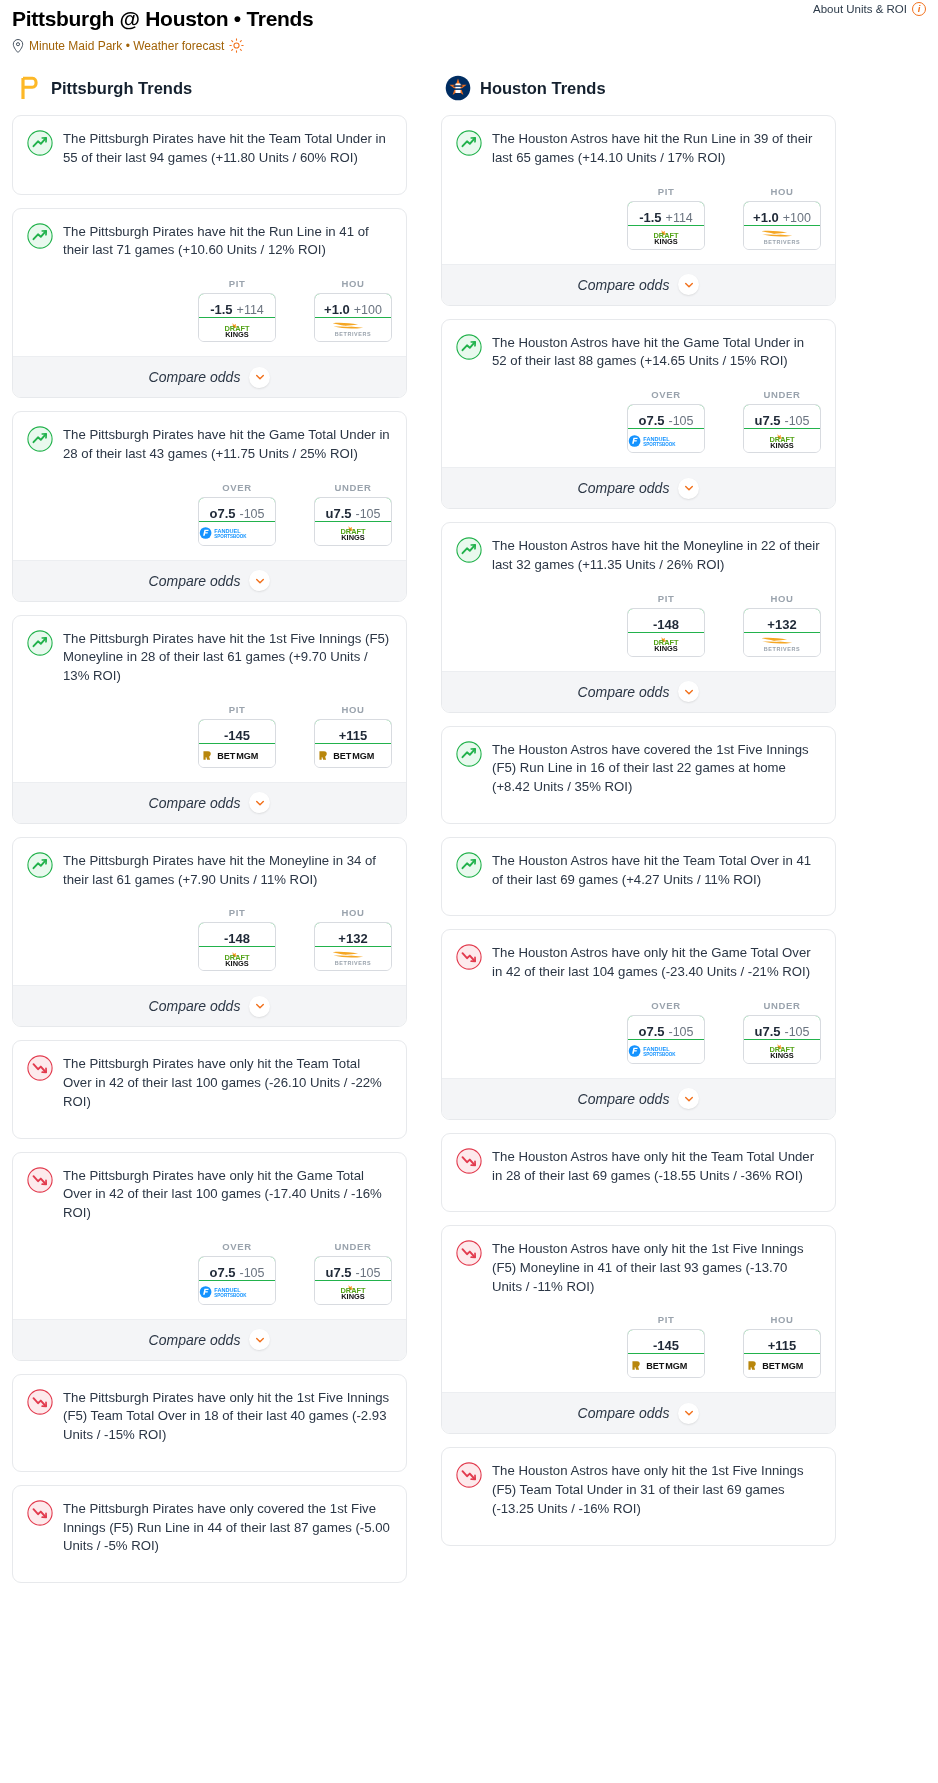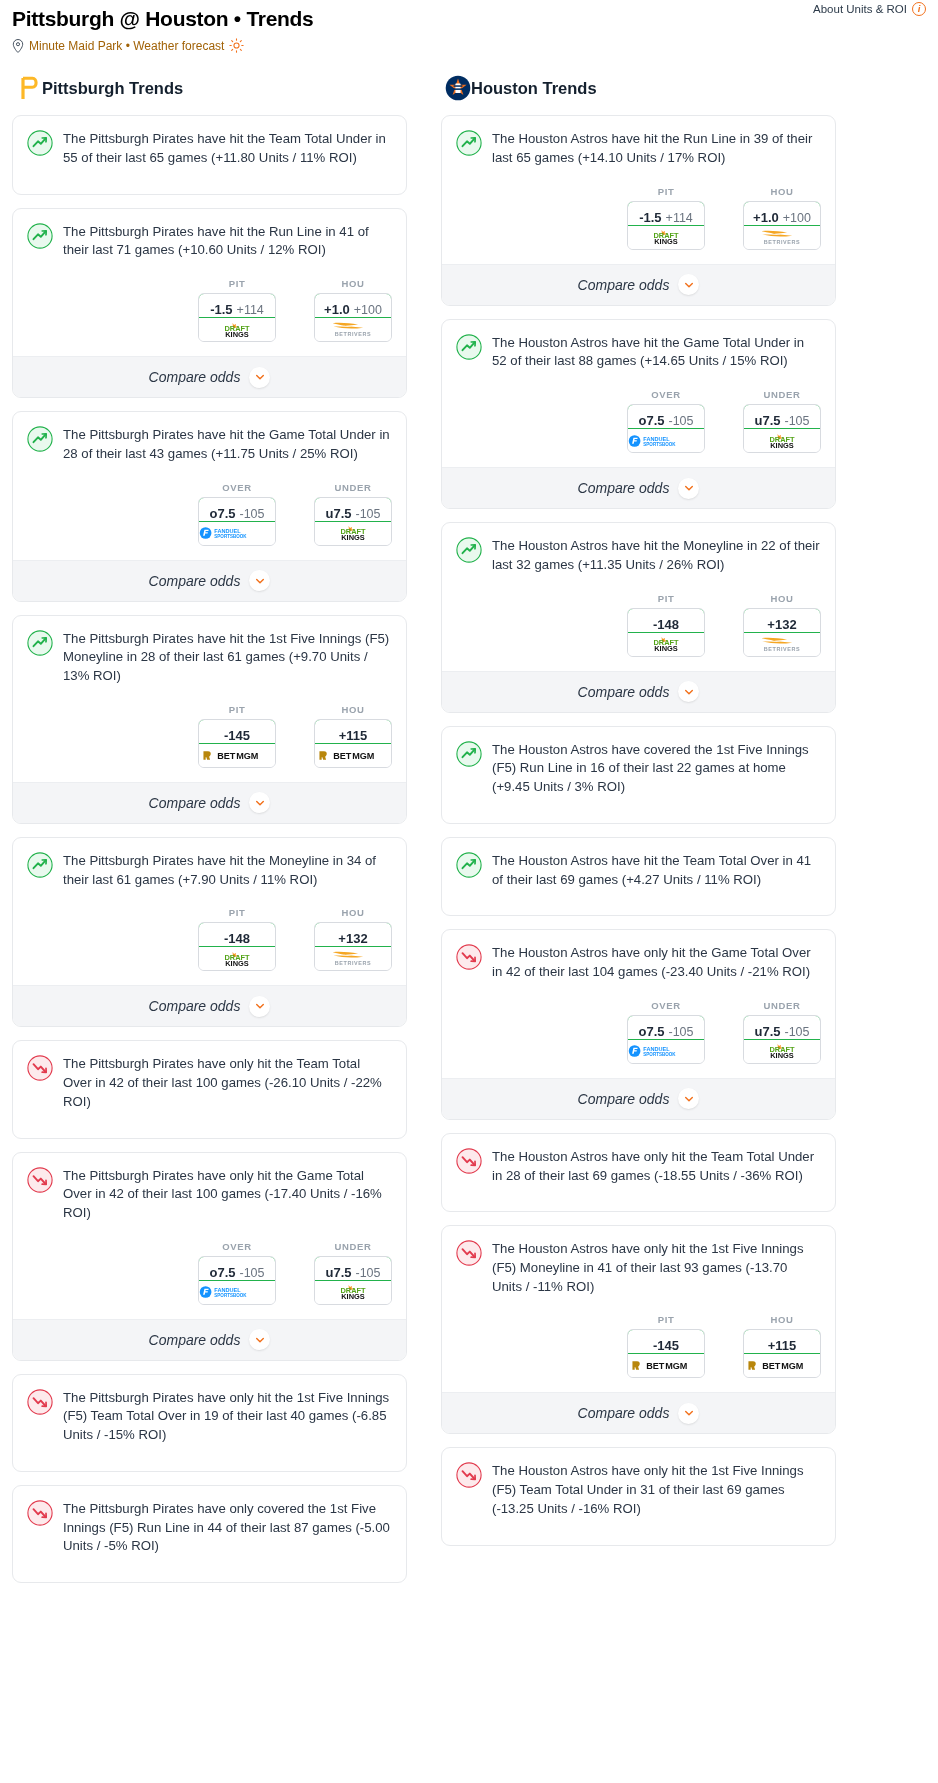--- a/index.html
+++ b/index.html
@@ -47,21 +47,21 @@
   .columns {
     display: flex;
     gap: 34px;
     padding: 0 12px;
     margin-top: 22px;
     align-items: flex-start;
   }
   .column { width: 395px; flex: 0 0 395px; }
 
   .col-head {
-    display: flex; align-items: center; 
+    display: flex; align-items: center; gap: 9px;
     margin-bottom: 14px;
     padding-left: 4px;
   }
   .col-head-title {
     font-size: 16.5px; font-weight: bold; color: #14202e;
   }
   .team-logo { width: 26px; height: 26px; flex: 0 0 26px; }
 
   
   .trend-card {
@@ -184,21 +184,21 @@
             </svg></span>
           <span class="col-head-title">Pittsburgh Trends</span>
         </div>
         <div class="trend-card">
           <div class="trend-body">
             <span class="trend-icon"><svg viewBox="0 0 26 26" width="26" height="26">
                 <circle cx="13" cy="13" r="12.1" fill="#e9f9ee" stroke="#22b24c" stroke-width="1.1"></circle>
                 <path d="M6.5 16.2 L11 11.3 L13.8 13.8 L18.6 8.3" fill="none" stroke="#22b24c" stroke-width="1.9" stroke-linecap="round" stroke-linejoin="round"></path>
                 <path d="M15.2 8.0 L19.2 7.8 L19.0 11.8" fill="none" stroke="#22b24c" stroke-width="1.7" stroke-linecap="round" stroke-linejoin="round"></path>
               </svg></span>
-            <span class="trend-text">The Pittsburgh Pirates have hit the Team Total Under in 55 of their last 65 games (+11.80 Units / 11% ROI)</span>
+            <span class="trend-text">The Pittsburgh Pirates have hit the Team Total Under in 55 of their last 94 games (+11.80 Units / 60% ROI)</span>
           </div>
           <div class="card-pad-bottom"></div>
         </div>
         <div class="trend-card">
           <div class="trend-body">
             <span class="trend-icon"><svg viewBox="0 0 26 26" width="26" height="26">
                 <circle cx="13" cy="13" r="12.1" fill="#e9f9ee" stroke="#22b24c" stroke-width="1.1"></circle>
                 <path d="M6.5 16.2 L11 11.3 L13.8 13.8 L18.6 8.3" fill="none" stroke="#22b24c" stroke-width="1.9" stroke-linecap="round" stroke-linejoin="round"></path>
                 <path d="M15.2 8.0 L19.2 7.8 L19.0 11.8" fill="none" stroke="#22b24c" stroke-width="1.7" stroke-linecap="round" stroke-linejoin="round"></path>
               </svg></span>
@@ -462,21 +462,21 @@
             </span>
           </div>
         </div>
         <div class="trend-card">
           <div class="trend-body">
             <span class="trend-icon"><svg viewBox="0 0 26 26" width="26" height="26">
                 <circle cx="13" cy="13" r="12.1" fill="#fdeaec" stroke="#e23b4e" stroke-width="1.1"></circle>
                 <path d="M6.5 9.2 L11 14.2 L13.8 11.6 L18.6 17.0" fill="none" stroke="#e23b4e" stroke-width="1.9" stroke-linecap="round" stroke-linejoin="round"></path>
                 <path d="M15.2 17.2 L19.2 17.4 L19.0 13.4" fill="none" stroke="#e23b4e" stroke-width="1.7" stroke-linecap="round" stroke-linejoin="round"></path>
               </svg></span>
-            <span class="trend-text">The Pittsburgh Pirates have only hit the 1st Five Innings (F5) Team Total Over in 19 of their last 40 games (-6.85 Units / -15% ROI)</span>
+            <span class="trend-text">The Pittsburgh Pirates have only hit the 1st Five Innings (F5) Team Total Over in 18 of their last 40 games (-2.93 Units / -15% ROI)</span>
           </div>
           <div class="card-pad-bottom"></div>
         </div>
         <div class="trend-card">
           <div class="trend-body">
             <span class="trend-icon"><svg viewBox="0 0 26 26" width="26" height="26">
                 <circle cx="13" cy="13" r="12.1" fill="#fdeaec" stroke="#e23b4e" stroke-width="1.1"></circle>
                 <path d="M6.5 9.2 L11 14.2 L13.8 11.6 L18.6 17.0" fill="none" stroke="#e23b4e" stroke-width="1.9" stroke-linecap="round" stroke-linejoin="round"></path>
                 <path d="M15.2 17.2 L19.2 17.4 L19.0 13.4" fill="none" stroke="#e23b4e" stroke-width="1.7" stroke-linecap="round" stroke-linejoin="round"></path>
               </svg></span>
@@ -649,21 +649,21 @@
             </span>
           </div>
         </div>
         <div class="trend-card">
           <div class="trend-body">
             <span class="trend-icon"><svg viewBox="0 0 26 26" width="26" height="26">
                 <circle cx="13" cy="13" r="12.1" fill="#e9f9ee" stroke="#22b24c" stroke-width="1.1"></circle>
                 <path d="M6.5 16.2 L11 11.3 L13.8 13.8 L18.6 8.3" fill="none" stroke="#22b24c" stroke-width="1.9" stroke-linecap="round" stroke-linejoin="round"></path>
                 <path d="M15.2 8.0 L19.2 7.8 L19.0 11.8" fill="none" stroke="#22b24c" stroke-width="1.7" stroke-linecap="round" stroke-linejoin="round"></path>
               </svg></span>
-            <span class="trend-text">The Houston Astros have covered the 1st Five Innings (F5) Run Line in 16 of their last 22 games at home (+9.45 Units / 3% ROI)</span>
+            <span class="trend-text">The Houston Astros have covered the 1st Five Innings (F5) Run Line in 16 of their last 22 games at home (+8.42 Units / 35% ROI)</span>
           </div>
           <div class="card-pad-bottom"></div>
         </div>
         <div class="trend-card">
           <div class="trend-body">
             <span class="trend-icon"><svg viewBox="0 0 26 26" width="26" height="26">
                 <circle cx="13" cy="13" r="12.1" fill="#e9f9ee" stroke="#22b24c" stroke-width="1.1"></circle>
                 <path d="M6.5 16.2 L11 11.3 L13.8 13.8 L18.6 8.3" fill="none" stroke="#22b24c" stroke-width="1.9" stroke-linecap="round" stroke-linejoin="round"></path>
                 <path d="M15.2 8.0 L19.2 7.8 L19.0 11.8" fill="none" stroke="#22b24c" stroke-width="1.7" stroke-linecap="round" stroke-linejoin="round"></path>
               </svg></span>

